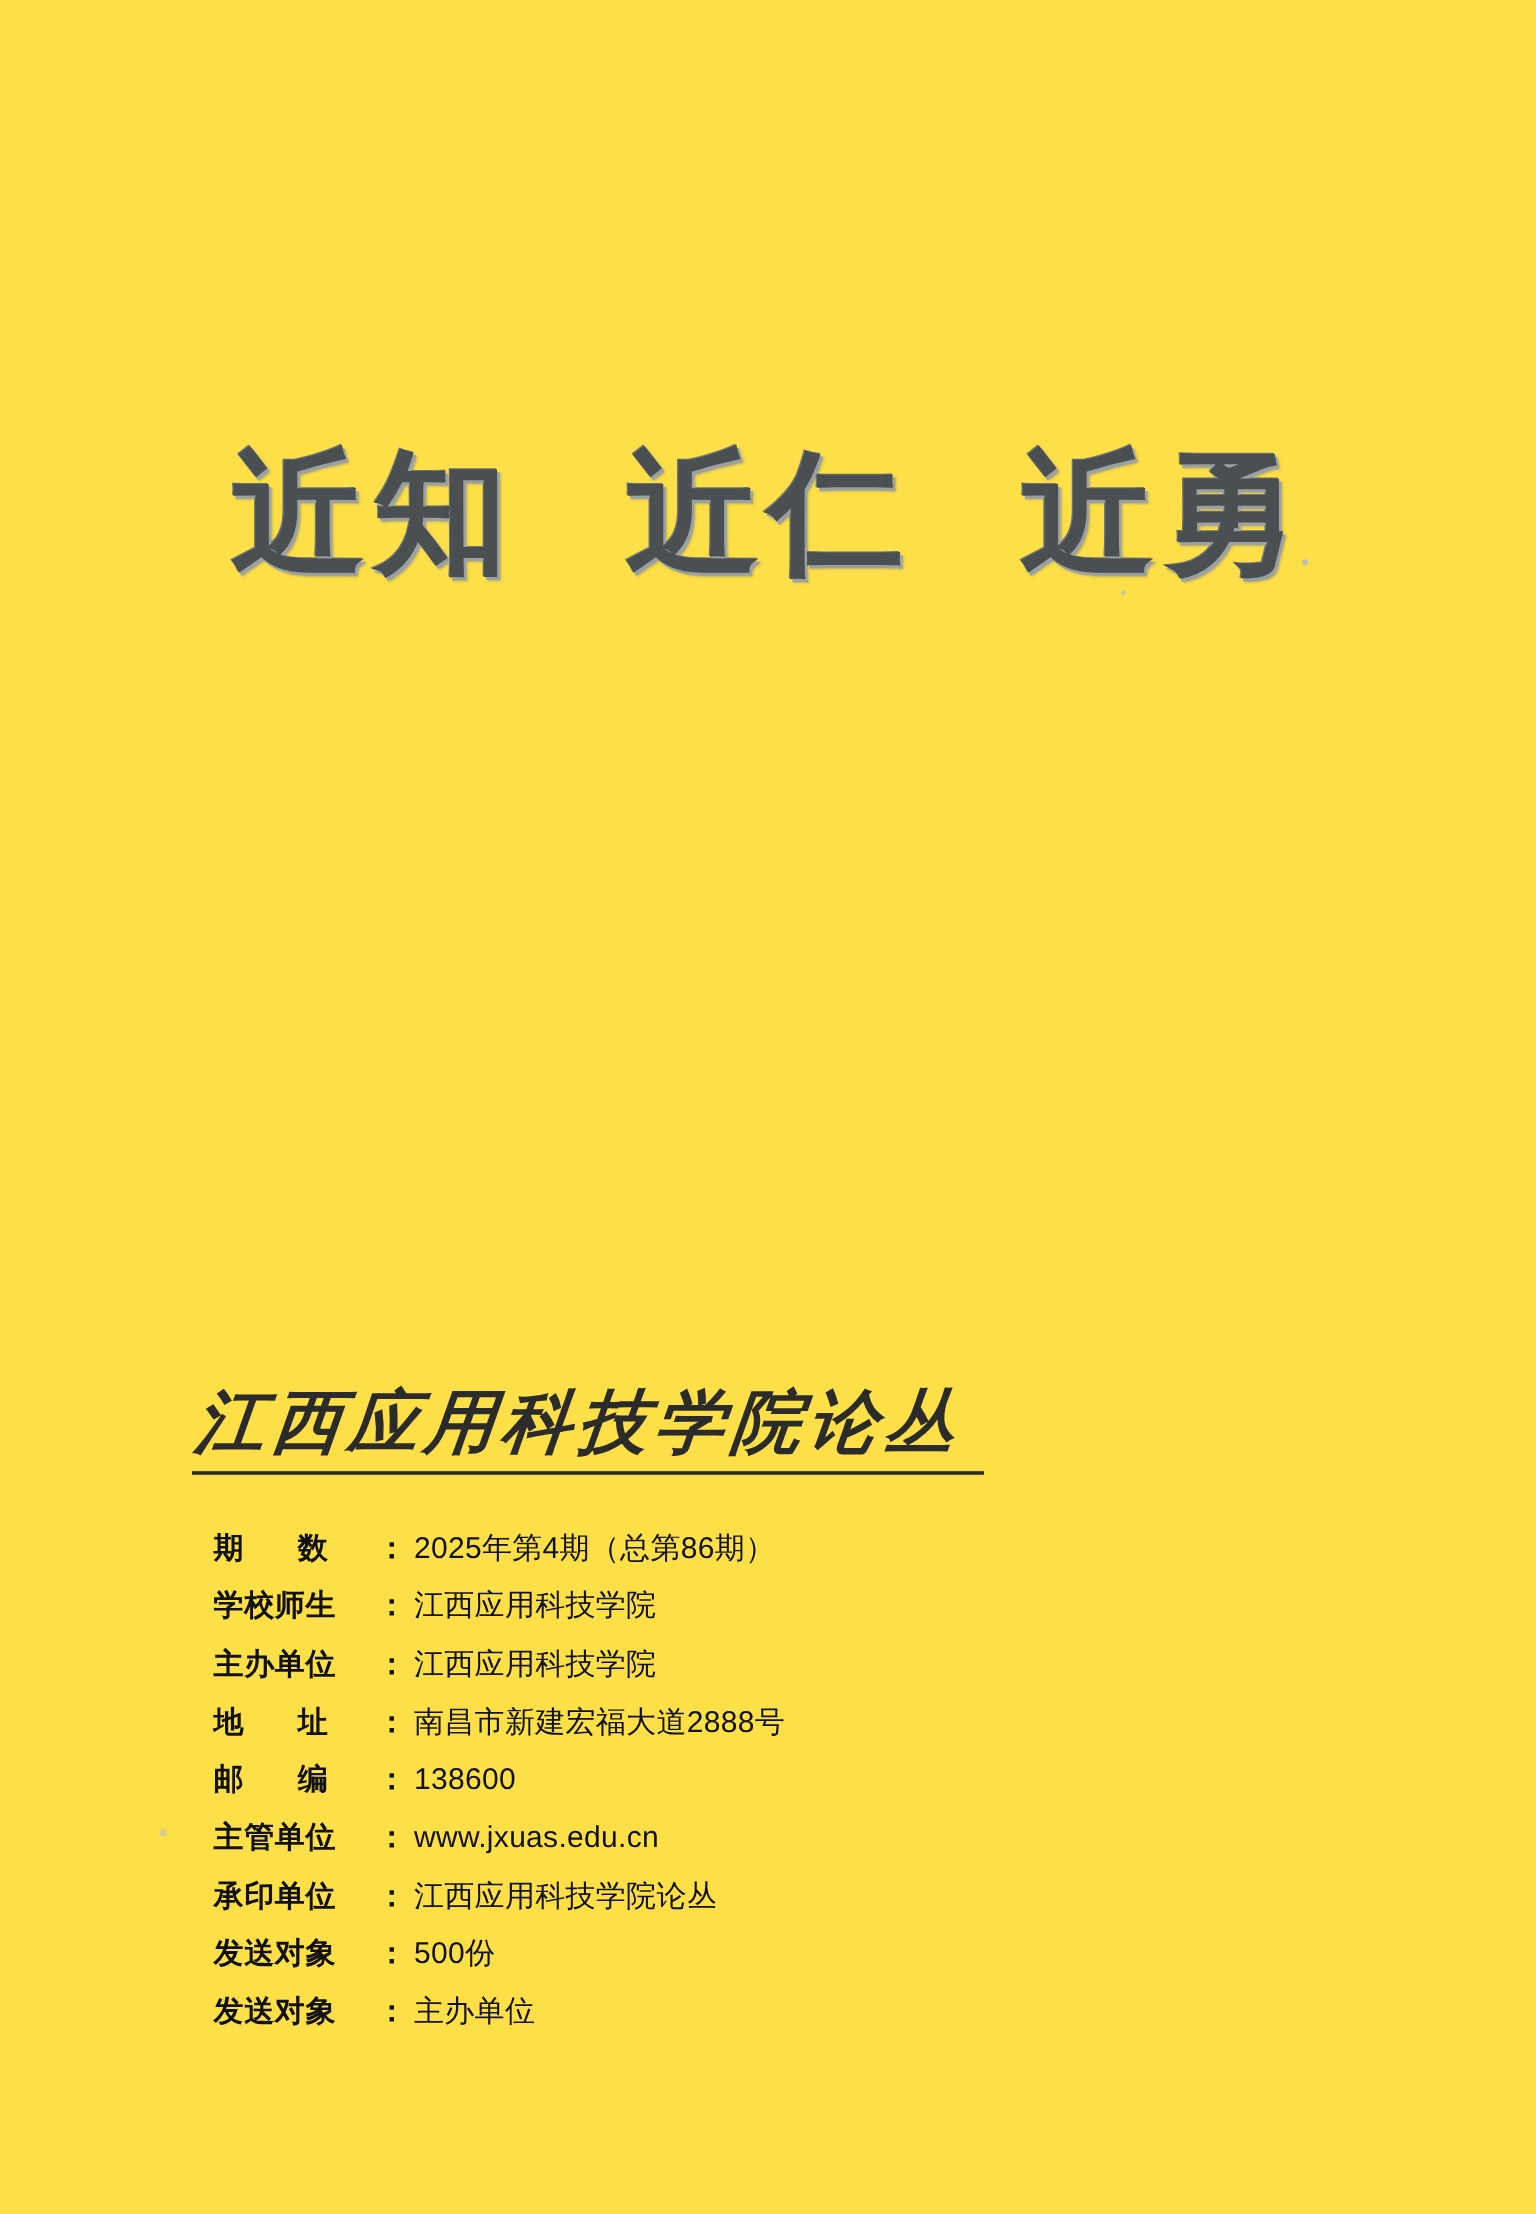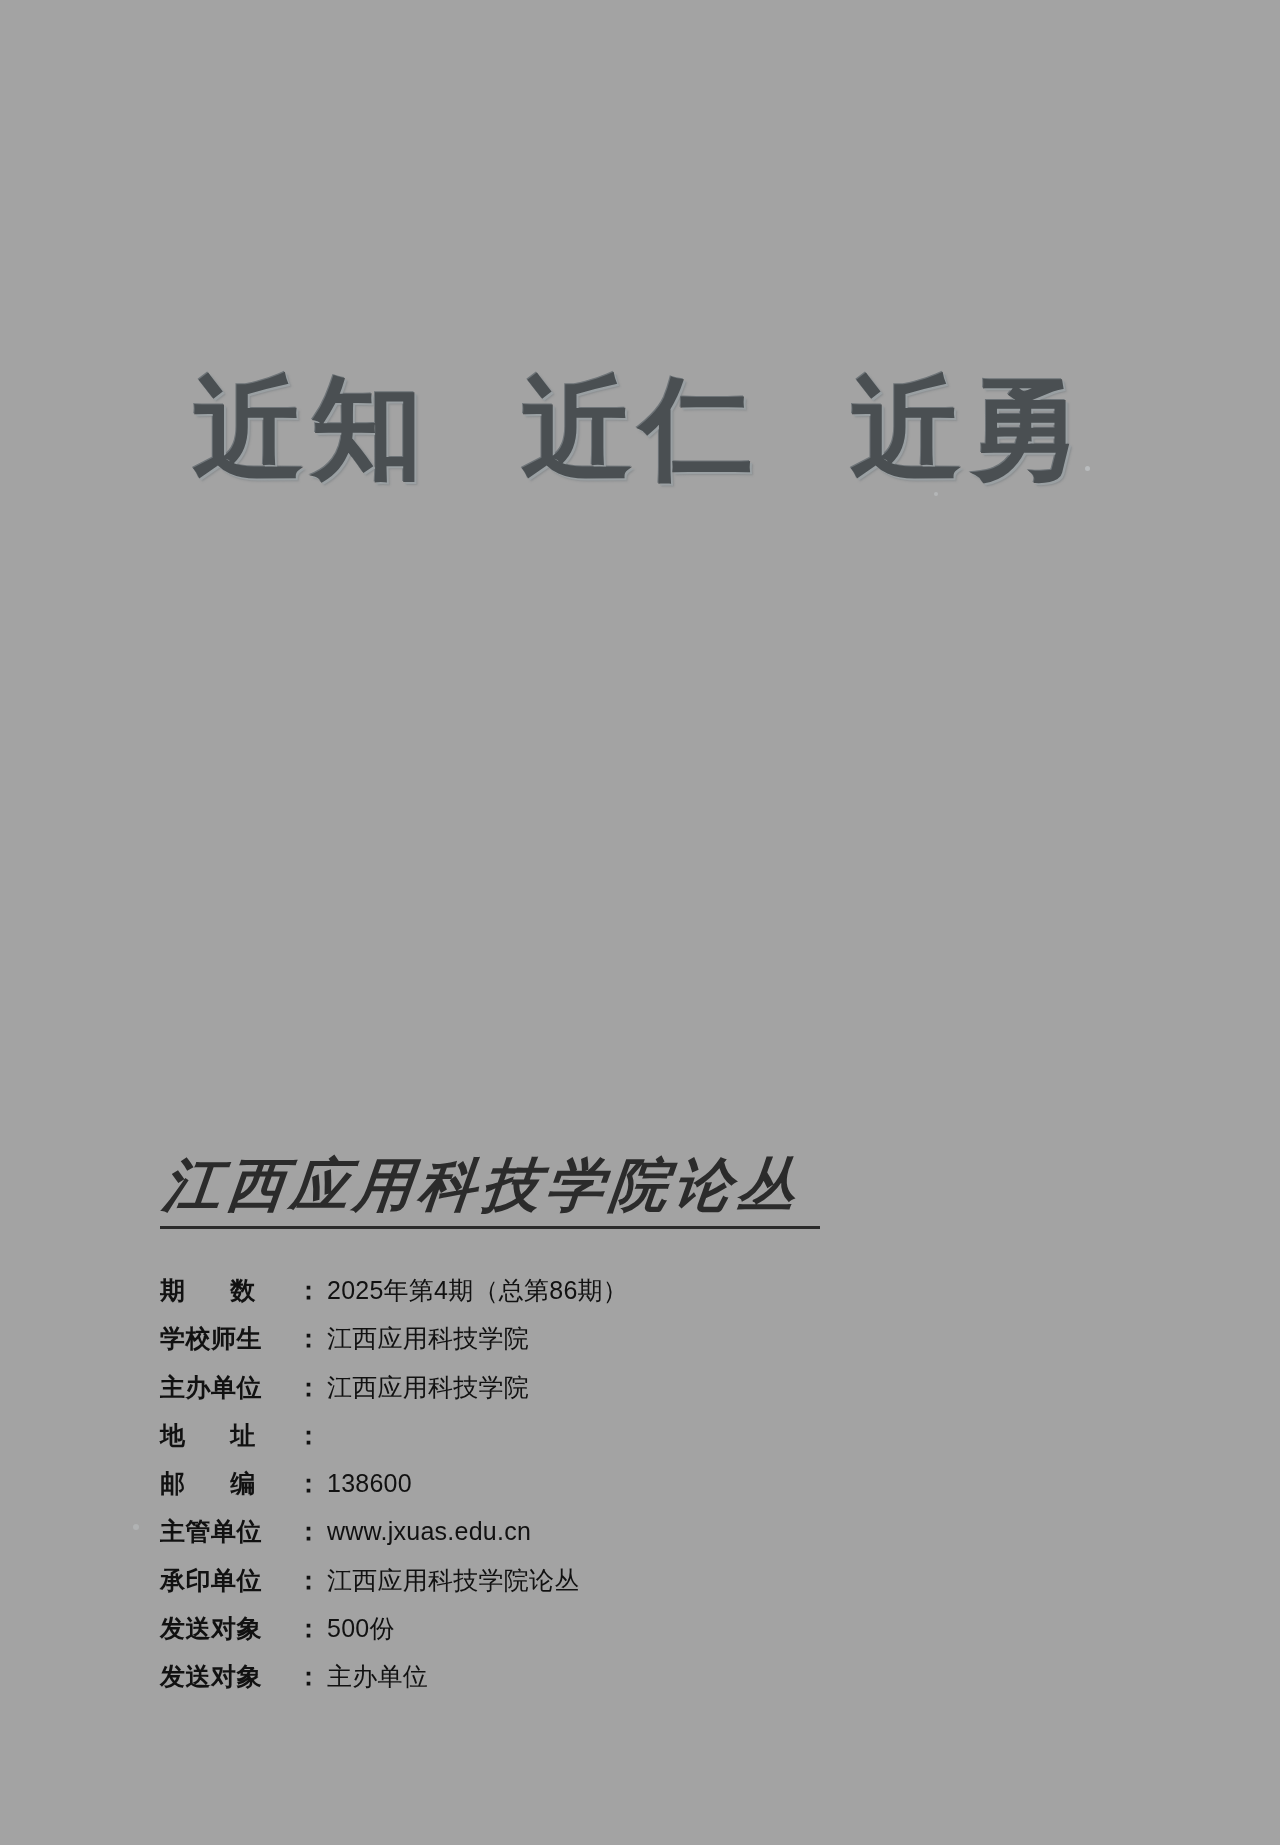--- a/index.html
+++ b/index.html
@@ -13,21 +13,21 @@
     position: relative;
     font-family: "Liberation Sans", sans-serif;
     color: #1a1a1a;
     overflow: hidden;
   }
 
   
   .page {
     position: absolute;
     inset: 0;
-    background: #a3a3a3;
+    background: #fde047;
   }
 
   
   .motto {
     position: absolute;
     top: 372px;
     left: 0;
     width: 1280px;
     text-align: center;
     font-family: "DejaVu Sans", sans-serif;
@@ -65,21 +65,21 @@
   .masthead-rule {
     margin-top: 10px;
     height: 3px;
     background: #2b2b2b;
     width: 660px;
   }
 
   
   .colophon {
     position: absolute;
-    left: 160px;
+    left: 178px;
     top: 1272px;
     width: 860px;
   }
   .colo-row {
     display: flex;
     align-items: baseline;
     margin-bottom: 12px;
     font-size: 25px;
     line-height: 1.45;
   }
@@ -143,20 +143,21 @@
 
     <div class="colo-row">
       <span class="colo-label">主办单位</span>
       <span class="colo-colon">：</span>
       <span class="colo-value">江西应用科技学院</span>
     </div>
 
     <div class="colo-row">
       <span class="colo-label">地      址</span>
       <span class="colo-colon">：</span>
+      <span class="colo-value">南昌市新建宏福大道2888号</span>
     </div>
 
     <div class="colo-row">
       <span class="colo-label">邮      编</span>
       <span class="colo-colon">：</span>
       <span class="colo-value">138600</span>
     </div>
 
     <div class="colo-row">
       <span class="colo-label">主管单位</span>

